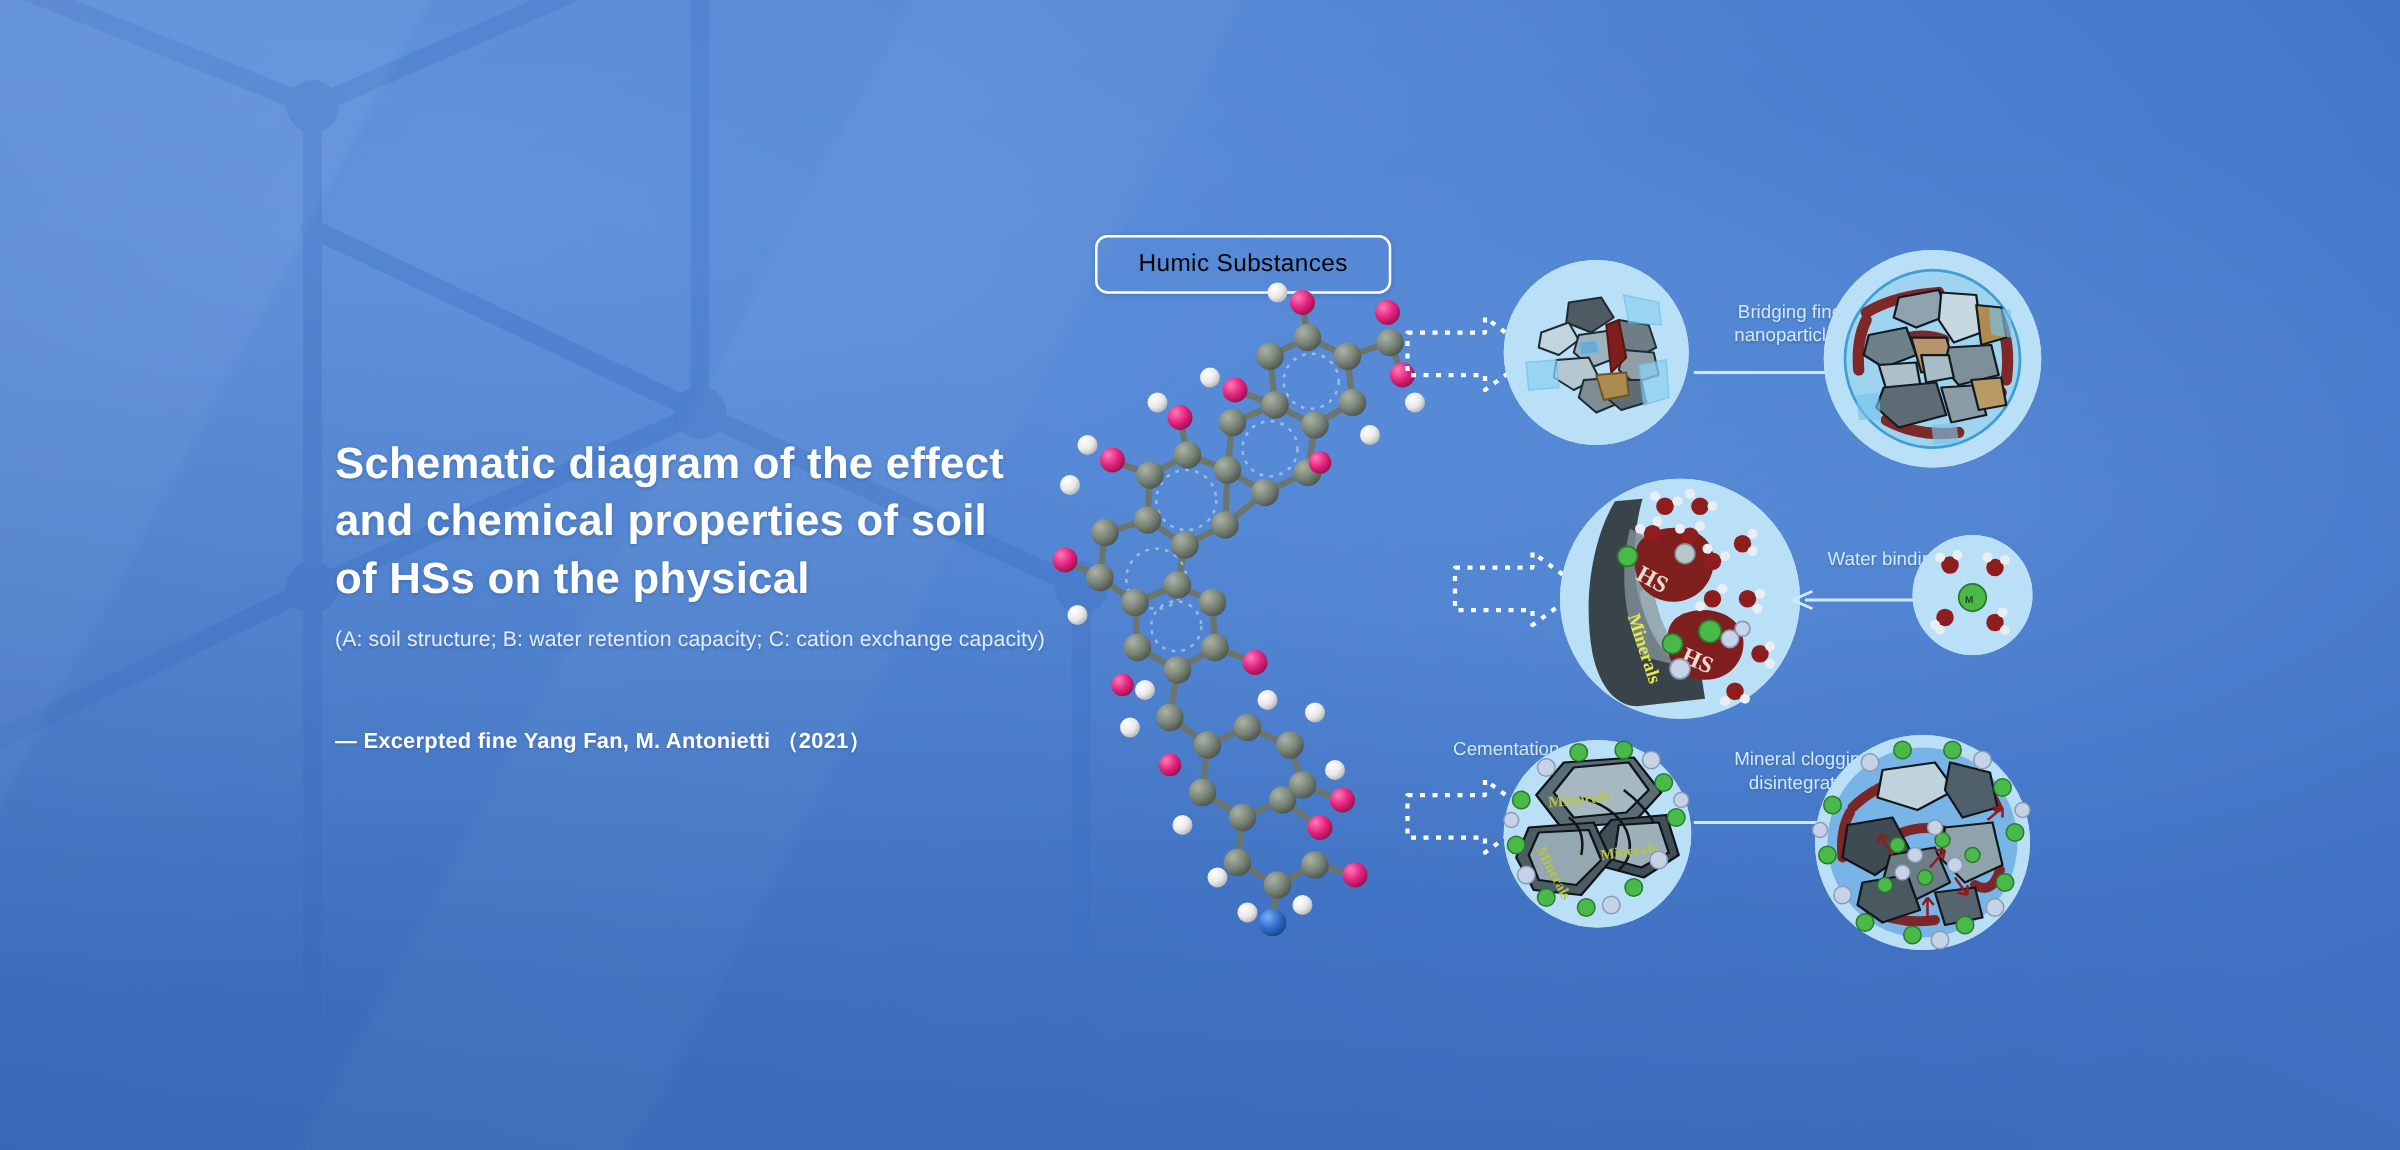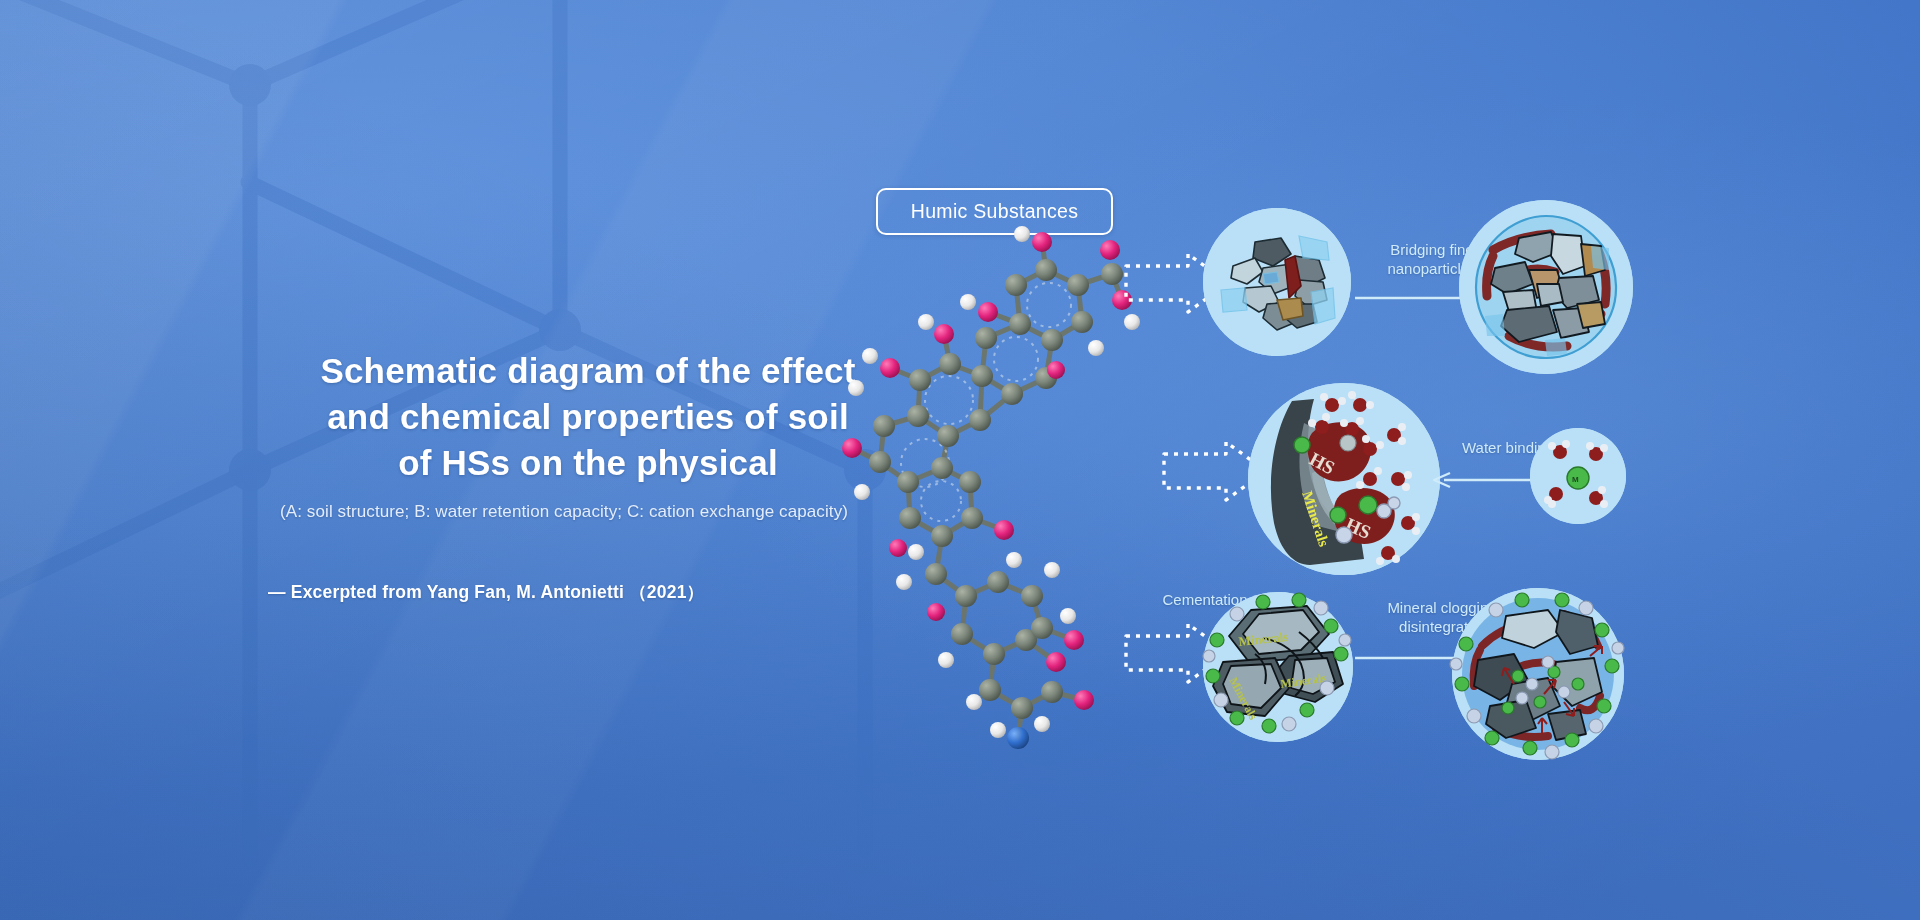--- a/index.html
+++ b/index.html
@@ -30,44 +30,43 @@
     background:linear-gradient(118deg, rgba(255,255,255,.05) 0 14%, rgba(255,255,255,0) 14.5% 30%,
                rgba(255,255,255,.035) 30.5% 41%, rgba(255,255,255,0) 41.5% 100%);
   }
 
   
   .left-col{position:absolute;left:268px;top:348px;width:640px;}
   .title{
     color:#ffffff;font-size:35px;line-height:46px;font-weight:700;
     letter-spacing:.2px;margin:0;
     text-shadow:0 1px 3px rgba(20,50,100,.32);
-    text-align:center;
   }
   .title .ln{display:block;white-space:nowrap;}
   .subtitle{
-    margin:14px 0 0 12px;color:#e3edfb;font-size:17px;line-height:24px;
+    margin:14px 0 0 0;color:#e3edfb;font-size:17px;line-height:24px;
     font-weight:400;letter-spacing:.1px;white-space:nowrap;
     text-shadow:0 1px 2px rgba(20,50,100,.28);
   }
   .credit{
     margin:56px 0 0 0;color:#ffffff;font-size:17.5px;font-weight:700;
     letter-spacing:.2px;white-space:nowrap;
     text-shadow:0 1px 2px rgba(20,50,100,.3);
   }
   .credit .yr{font-weight:700;text-align:center;}
 
   
   .hs-pill{
     position:absolute;left:876px;top:188px;width:233px;height:43px;
     border:2px solid #ffffff;border-radius:10px;
     display:flex;align-items:center;justify-content:center;
     box-shadow:0 1px 4px rgba(20,50,100,.22);
   }
   .hs-pill span{
-    color:#ffffff;font-size:19.5px;font-weight:400;letter-spacing:.3px;
+    color:#000000;font-size:19.5px;font-weight:400;letter-spacing:.3px;
   }
 
   
   .molecule{position:absolute;left:846px;top:230px;width:330px;height:500px;}
 
   
   .circ{position:absolute;border-radius:50%;background:#b9e0f7;}
 
   .arrow-marker{position:absolute;}
   .marker-letter{
@@ -125,21 +124,21 @@
   <div class="bg-vignette"></div>
 
   <div class="left-col">
     <h1 class="title">
       <span class="ln">Schematic diagram of the effect</span>
       <span class="ln">and chemical properties of soil</span>
       <span class="ln">of HSs on the physical</span>
     </h1>
     <p class="subtitle">(A: soil structure; B: water retention capacity; C: cation exchange capacity)</p>
     <p class="credit">
-      <span>— Excerpted from Yang Fan, M. Antonietti</span>
+      <span>— Excerpted fine Yang Fan, M. Antonietti</span>
       <span class="yr">（2021）</span>
     </p>
   </div>
 
   <div class="hs-pill">
     <span>Humic Substances</span>
   </div>
 
   <svg class="molecule" width="330" height="500" viewBox="0 0 330 500">
     <defs>

